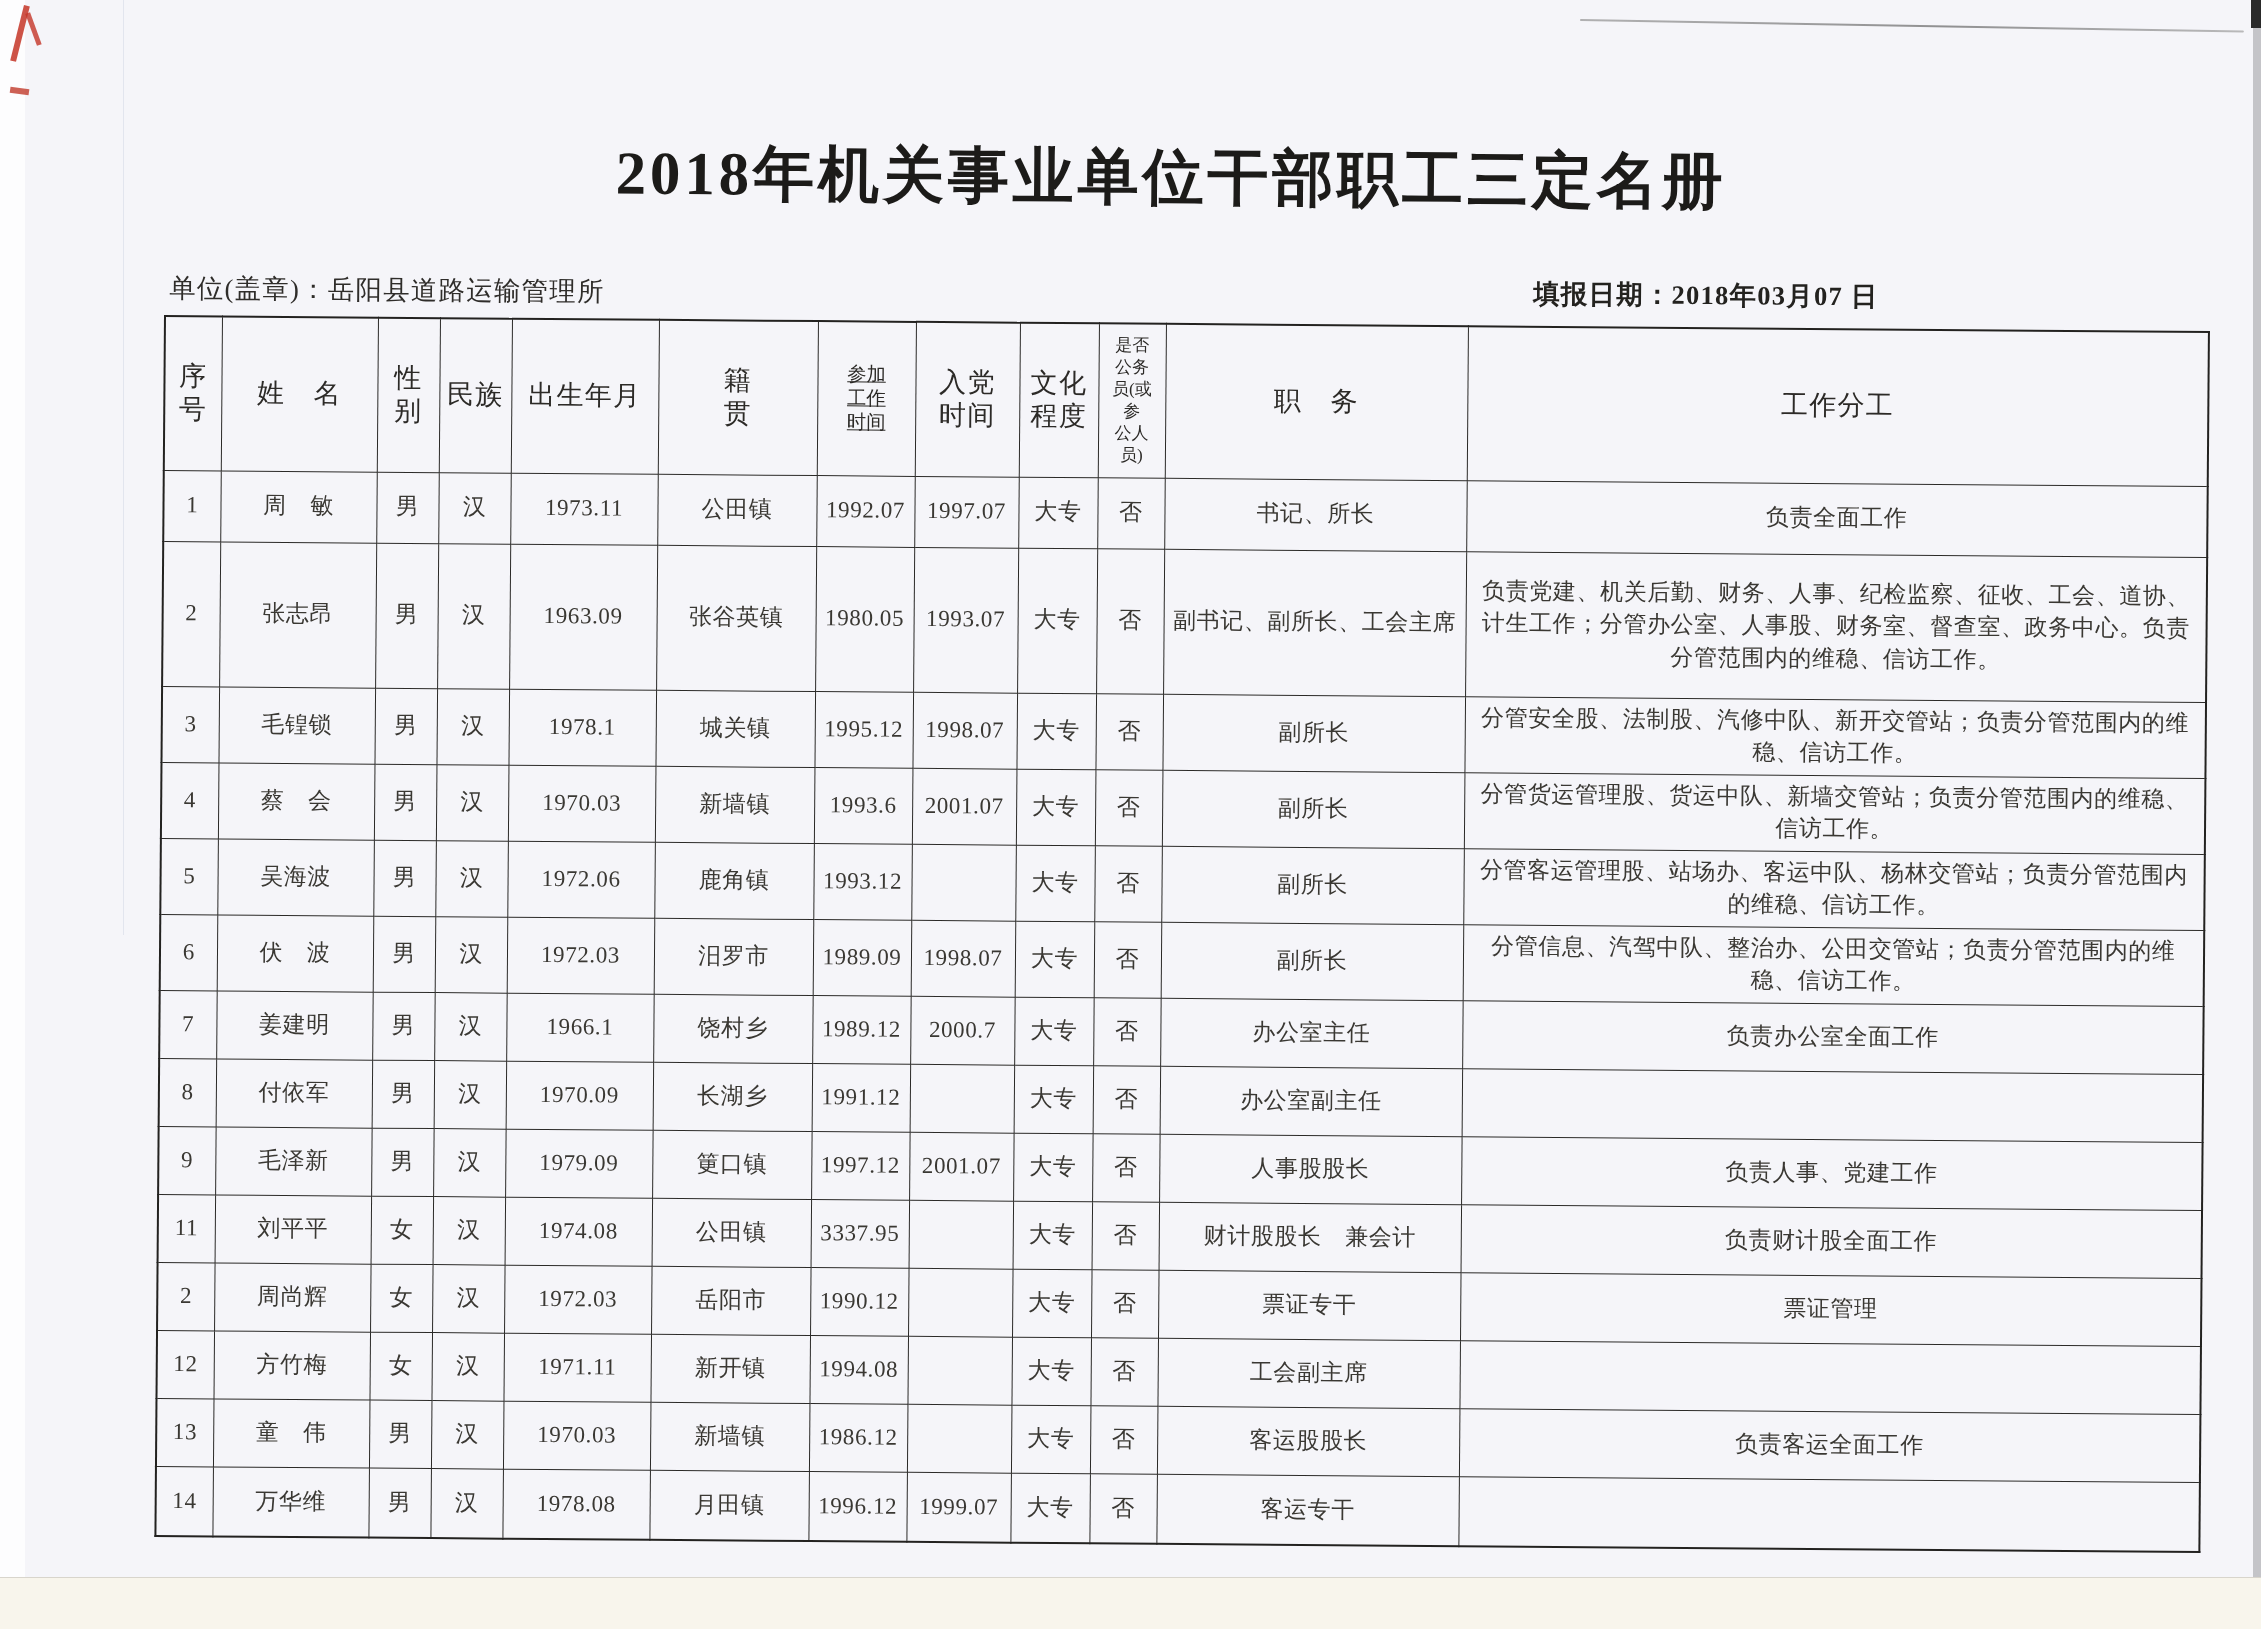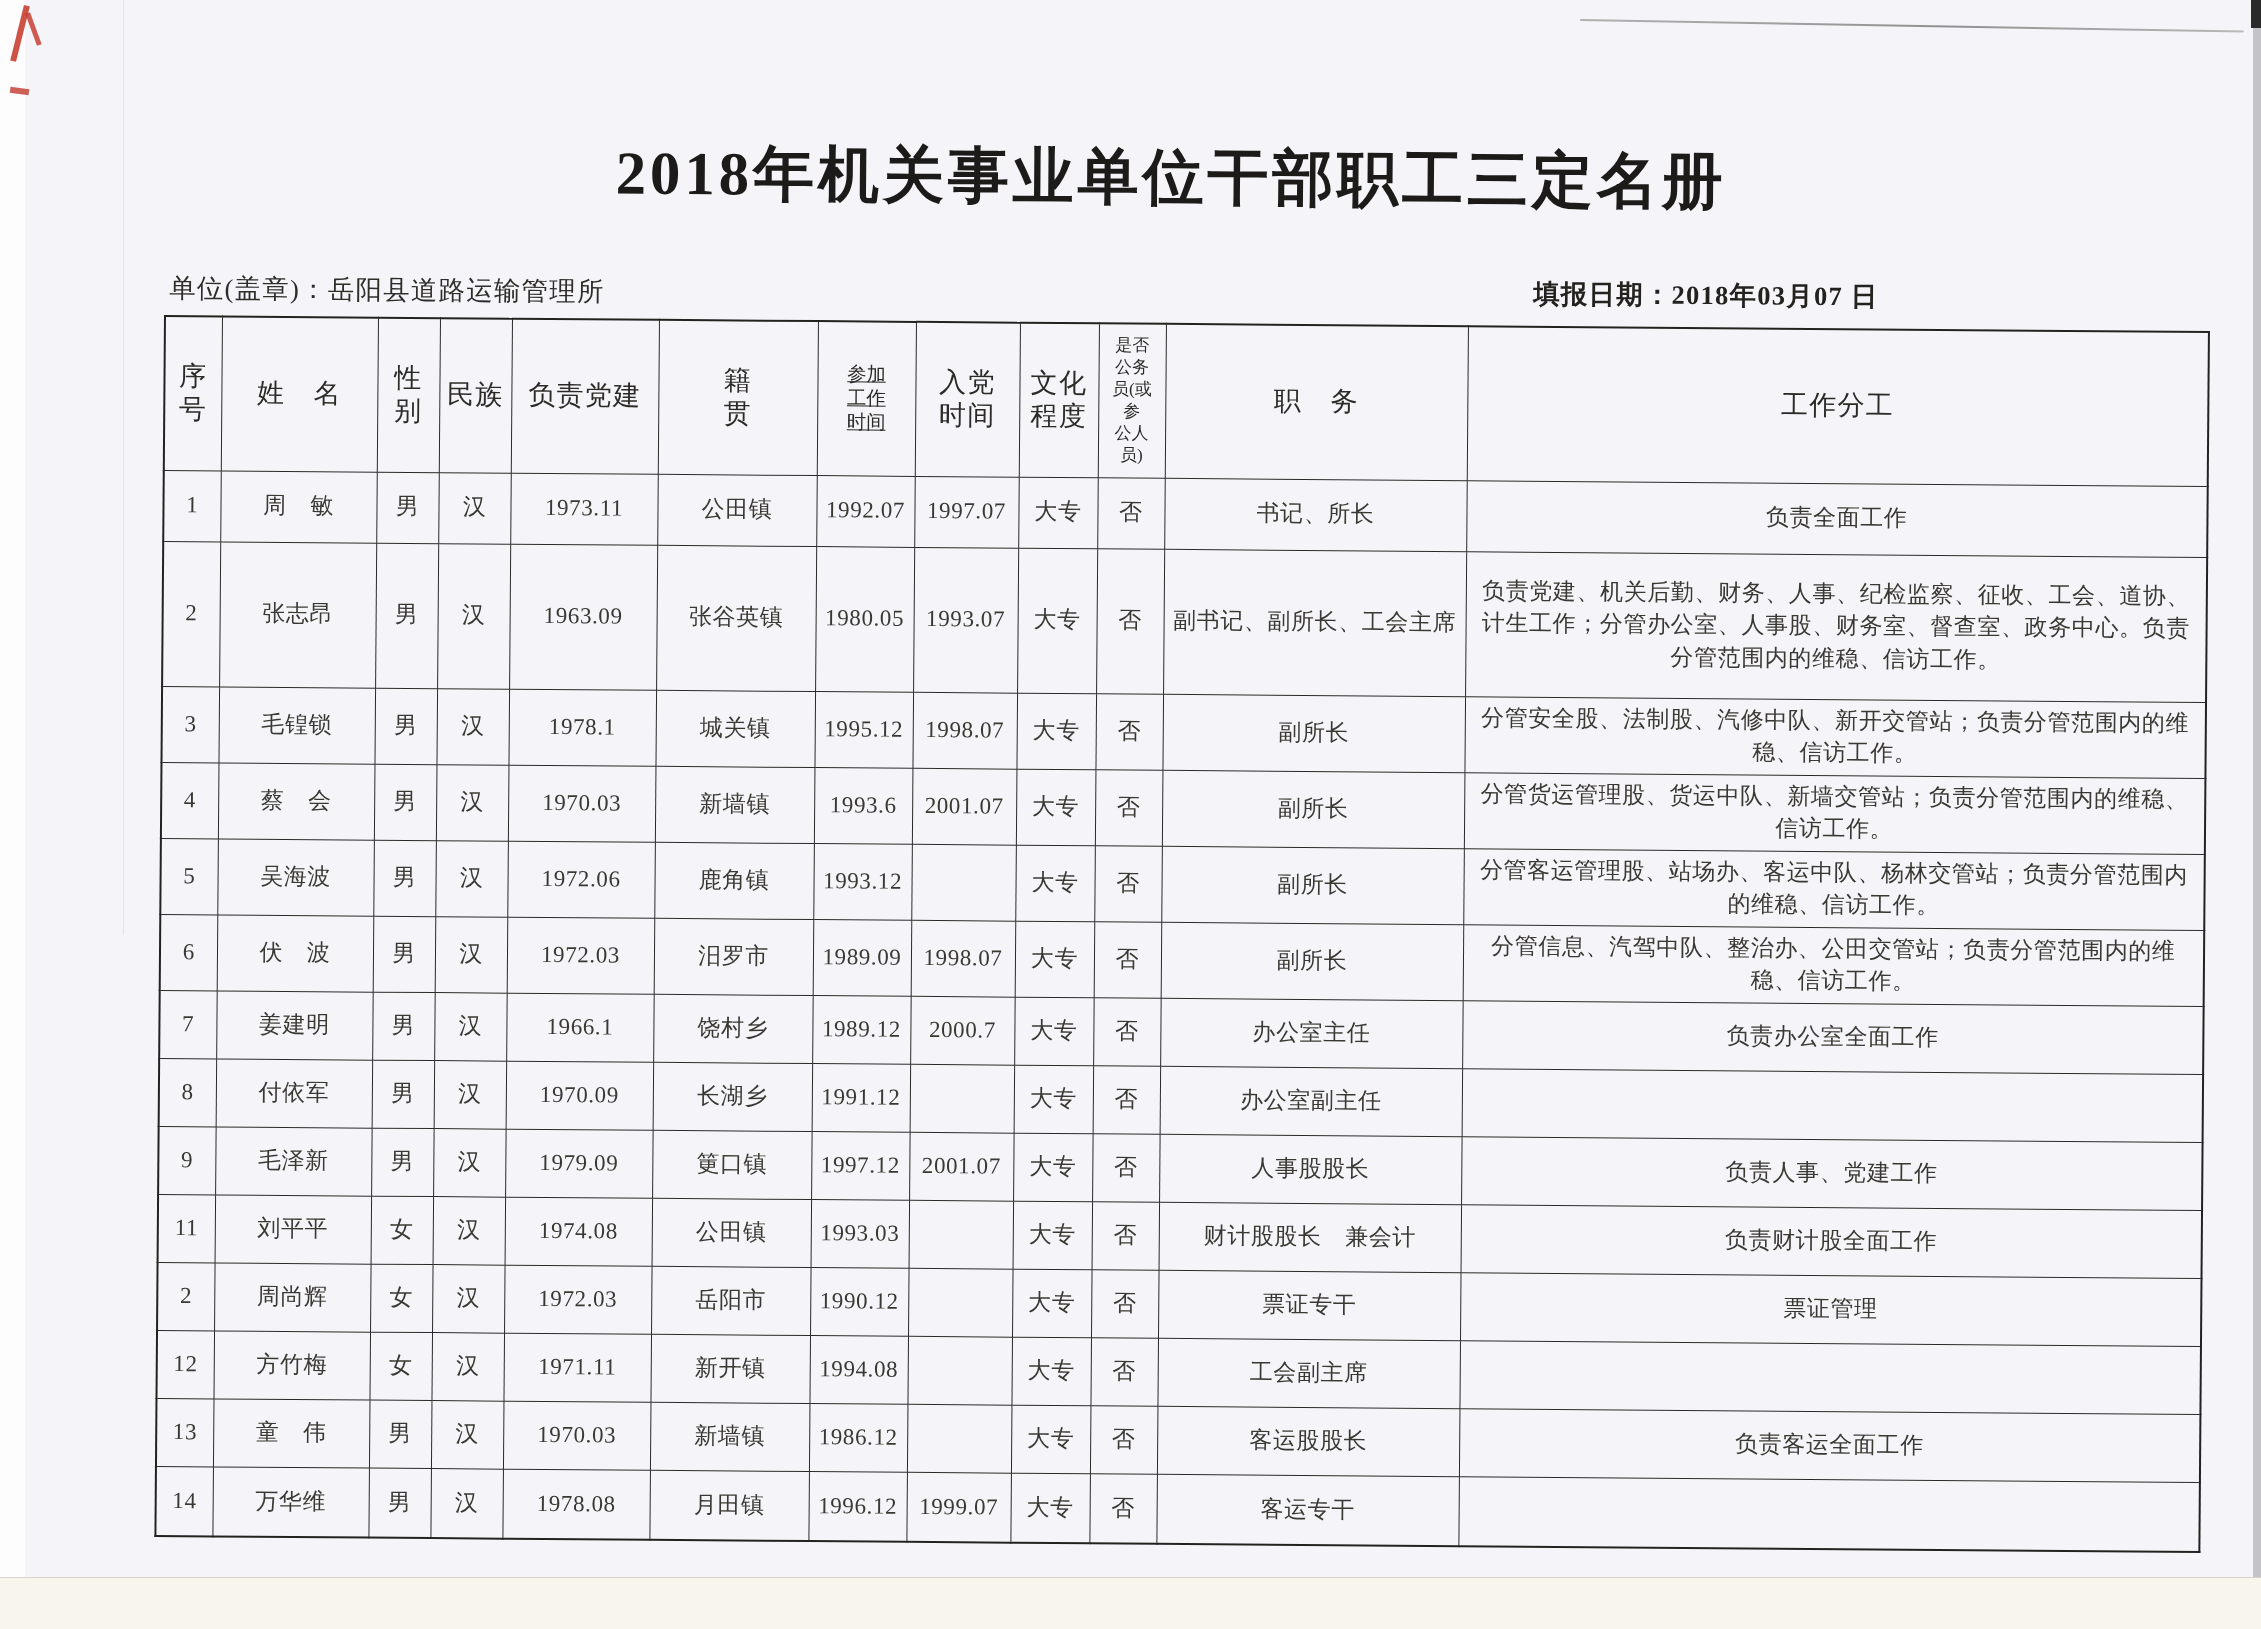--- a/index.html
+++ b/index.html
@@ -124,21 +124,21 @@
         <col style="width:741px">
     </colgroup>
     <thead>
       <tr>
         <th>序
 号</th>
         <th>姓　名</th>
         <th>性
 别</th>
         <th>民族</th>
-        <th>负责党建</th>
+        <th>出生年月</th>
         <th>籍
 贯</th>
         <th class="small">参加
 工作
 时间</th>
         <th>入党
 时间</th>
         <th>文化
 程度</th>
         <th class="tiny">是否公务
@@ -275,21 +275,21 @@
           <td class="c-duty">人事股股长</td>
           <td class="c-div">负责人事、党建工作</td>
         </tr>
         <tr style="height: 68px;">
           <td class="c-num">11</td>
           <td class="c-name">刘平平</td>
           <td>女</td>
           <td>汉</td>
           <td>1974.08</td>
           <td>公田镇</td>
-          <td>1993.03</td>
+          <td>3337.95</td>
           <td></td>
           <td>大专</td>
           <td>否</td>
           <td class="c-duty">财计股股长　兼会计</td>
           <td class="c-div">负责财计股全面工作</td>
         </tr>
         <tr style="height: 68px;">
           <td class="c-num">2</td>
           <td class="c-name">周尚辉</td>
           <td>女</td>

